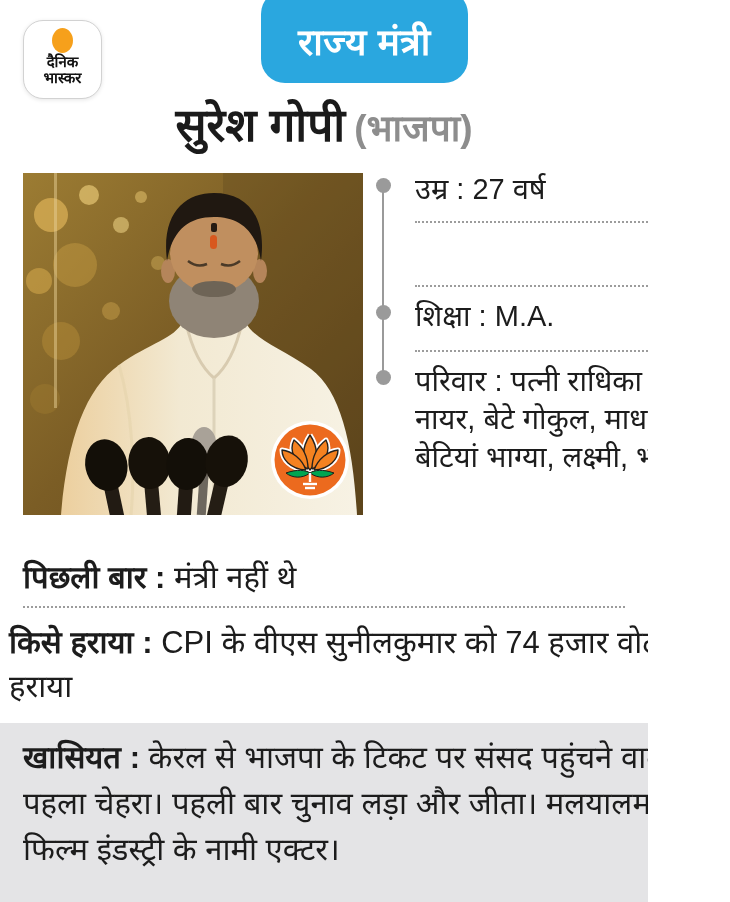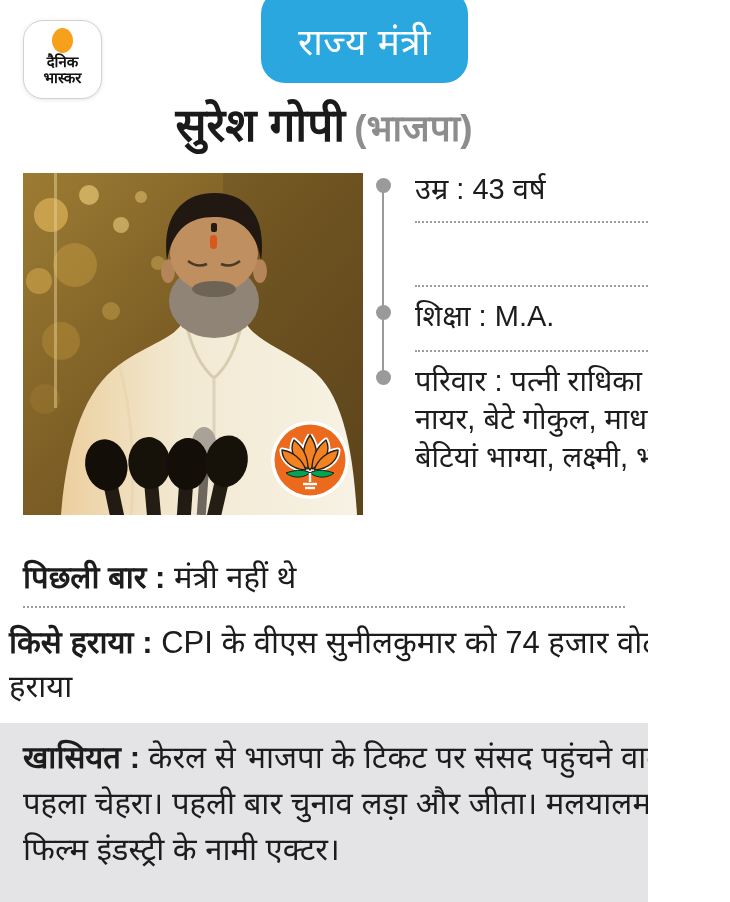--- a/index.html
+++ b/index.html
@@ -14,21 +14,21 @@
     text-align:center;box-sizing:border-box;
   }
   .brand-sun{width:21px;height:25px;border-radius:50%;background:#f6a01b;margin:7px auto 1px;}
   .brand-line{font-size:15px;font-weight:800;line-height:16px;color:#121212;}
   
   .rank-badge{
     position:absolute;left:261px;top:-10px;width:207px;height:93px;border-radius:24px;
     background:#2aa7df;display:flex;align-items:center;justify-content:center;
     padding-top:8px;box-sizing:border-box;
   }
-  .rank-badge span{color:#fff;font-size:37px;font-weight:400;letter-spacing:.5px;text-align:right;}
+  .rank-badge span{color:#fff;font-size:37px;font-weight:700;letter-spacing:.5px;text-align:right;}
   
   .title{position:absolute;left:0;right:0;top:92px;margin:0;text-align:center;font-weight:800;}
   .t-name{font-size:46px;color:#1a1a1a;}
   .t-party{font-size:37px;color:#8d8d8d;margin-left:9px;font-weight:700;}
   
   .photo{position:absolute;left:23px;top:173px;width:340px;height:342px;}
   
   .details{position:absolute;left:375px;top:170px;width:334px;height:345px;}
   .bullet-line{position:absolute;left:7px;top:15px;width:2px;height:194px;background:#9a9a9a;}
   .detail-item{position:absolute;left:0;right:0;padding-left:40px;font-size:29px;line-height:38px;box-sizing:border-box;}
@@ -157,21 +157,21 @@
       </g>
     </svg>
   </div>
 
   <div class="details">
     <div class="bullet-line"></div>
 
     <div class="detail-item di-0">
       <span class="bullet"></span>
       <span class="dlabel">उम्र :</span>
-      <span class="dvalue">43 वर्ष</span>
+      <span class="dvalue">27 वर्ष</span>
     </div>
     <div class="d-div dv-0"></div>
 
     <div class="d-div dv-1"></div>
 
     <div class="detail-item di-2">
       <span class="bullet"></span>
       <span class="dlabel">शिक्षा :</span>
       <span class="dvalue">M.A.</span>
     </div>

